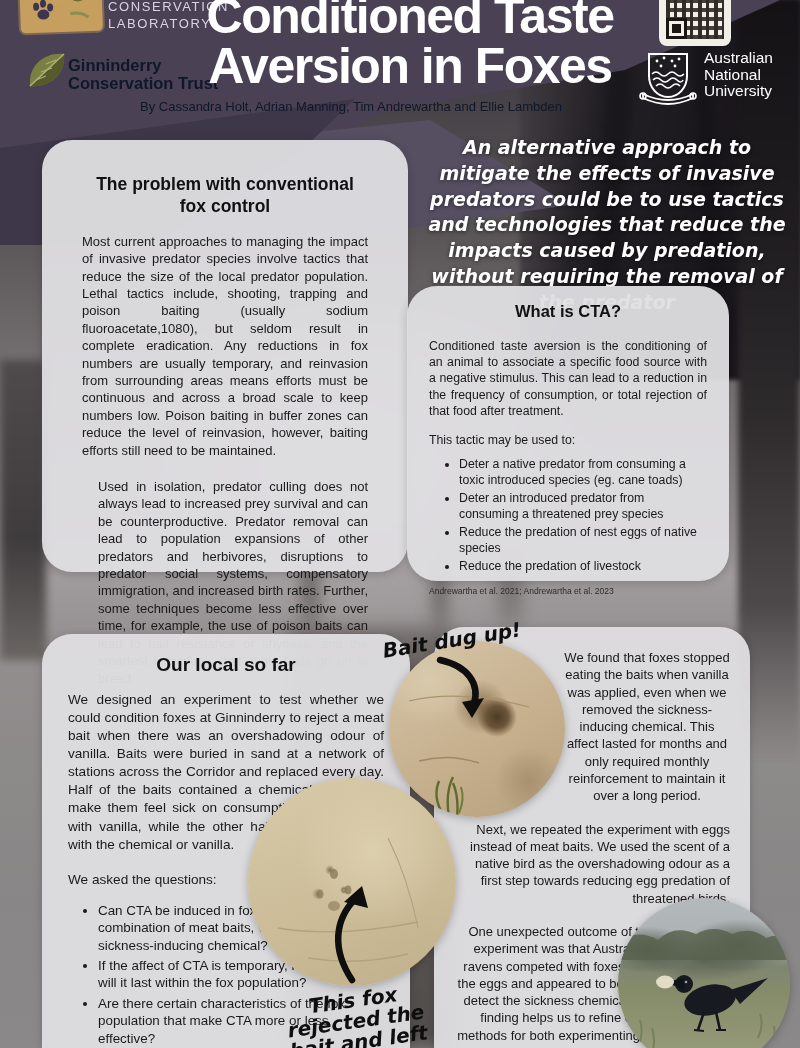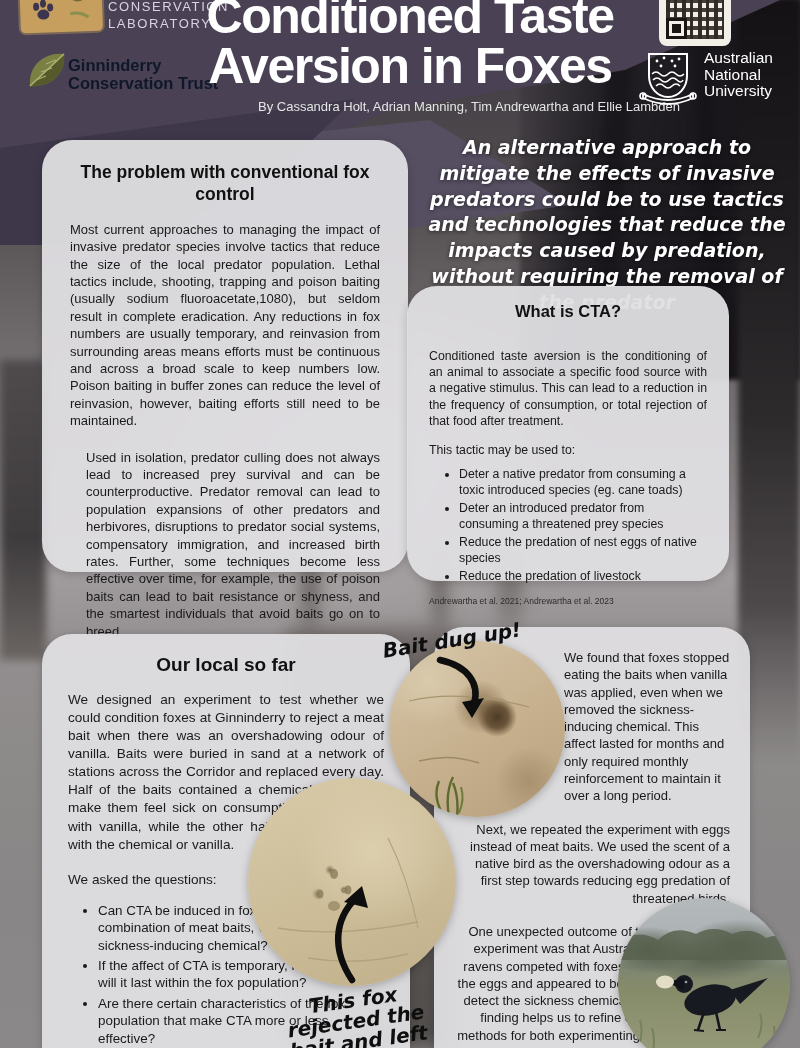--- a/index.html
+++ b/index.html
@@ -45,65 +45,65 @@
 
   
   .conslab-box{position:absolute;left:20px;top:-26px;width:82px;height:58px;background:#c69f5f;
     border-radius:5px;transform:rotate(-2deg);box-shadow:0 0 0 2px rgba(198,159,95,.4);}
   .conslab-text{position:absolute;left:108px;top:-2px;color:#d9d3e2;font-size:13px;
     letter-spacing:1.6px;line-height:17px;font-weight:400;}
   .ginn{position:absolute;left:24px;top:50px;width:44px;height:42px;}
   .ginn-text{position:absolute;left:68px;top:57px;color:#0f172a;font-size:16.5px;font-weight:700;line-height:17.5px;}
   .title{position:absolute;left:160px;top:-9px;width:500px;text-align:center;color:#fff;
     font-size:50px;line-height:50px;font-weight:700;letter-spacing:-1.5px;}
-  .byline{position:absolute;left:140px;top:99px;width:540px;text-align:right;color:#e5e5e5;font-size:13px;}
+  .byline{position:absolute;left:140px;top:99px;width:540px;text-align:left;color:#0f172a;font-size:13px;}
   .qr{position:absolute;left:659px;top:-30px;width:72px;height:76px;background:#f2efe9;border-radius:8px;}
   .qr-pattern{position:absolute;inset:7px;opacity:.92;
     background-image:
       repeating-linear-gradient(0deg,rgba(32,26,22,.9) 0 4px,transparent 4px 9px),
       repeating-linear-gradient(90deg,#241d18 0 4px,transparent 4px 8px,#241d18 8px 11px,transparent 11px 16px);}
   .qr-finder{position:absolute;left:7px;bottom:7px;width:15px;height:15px;border:3px solid #1c1612;background:#f2efe9;}
   .qr-finder::after{content:"";position:absolute;left:3px;top:3px;width:9px;height:9px;background:#1c1612;}
   .anu-crest{position:absolute;left:637px;top:50px;}
   .anu-text{position:absolute;left:704px;top:50px;color:#fff;font-size:15.5px;line-height:16.5px;font-weight:400;}
 
   
   .card{position:absolute;background:rgba(223,222,225,.95);border-radius:30px;color:#1a1a1a;
     box-shadow:0 2px 10px rgba(0,0,0,.18);}
   .card h2{margin:0;text-align:center;font-weight:700;color:#111;}
   .card p{margin:0;}
   .just{text-align:justify;}
-  .card-problem{left:42px;top:140px;width:366px;height:432px;padding:0;box-sizing:border-box;}
+  .card-problem{left:42px;top:140px;width:366px;height:432px;padding:12px;box-sizing:border-box;}
   .card-problem .inner{padding:22px 28px 0 28px;}
   .card-problem h2{font-size:17.5px;line-height:1.25;}
   .card-problem p{font-size:13px;line-height:1.34;margin-top:15px;}
   .card-problem p + p{margin-top:19px;margin-left:16px;}
 
   .quote{position:absolute;left:418px;top:135px;width:378px;text-align:center;color:#fff;
     font-family:"DejaVu Sans",sans-serif;font-style:italic;font-weight:700;
     font-size:19px;line-height:1.36;text-shadow:0 1px 4px rgba(0,0,0,.55);}
 
   .card-cta{left:407px;top:286px;width:322px;height:295px;box-sizing:border-box;padding:16px 22px 1px 22px;}
   .card-cta h2{font-size:16.5px;}
-  .card-cta p{font-size:12.3px;line-height:1.32;margin-top:27px;}
+  .card-cta p{font-size:12.3px;line-height:1.32;margin-top:17px;}
   .card-cta .intro{margin-top:13px;text-align:left;}
   .card-cta ul{margin:9px 0 0 0;padding-left:30px;}
   .card-cta li{font-size:12.3px;line-height:1.3;margin-bottom:2px;}
   .card-cta .cite{font-size:8.5px;color:#2c2c2c;margin-top:11px;}
 
   .card-work{left:42px;top:634px;width:368px;height:414px;box-sizing:border-box;padding:20px 26px 0 26px;border-bottom-left-radius:0;border-bottom-right-radius:0;}
   .card-work h2{font-size:19px;}
   .card-work p{font-size:13.6px;line-height:1.33;margin-top:15px;}
   .card-work .intro{margin-top:17px;text-align:left;}
   .card-work ul{margin:13px 0 0 0;padding-left:30px;width:262px;}
   .card-work li{font-size:13.4px;line-height:1.3;margin-bottom:3px;}
 
   .card-findings{left:434px;top:627px;width:316px;height:421px;box-sizing:border-box;padding:22px 20px 0 20px;border-bottom-left-radius:0;border-bottom-right-radius:0;}
   .card-findings p{font-size:13px;line-height:1.33;}
-  .card-findings .p1{margin-left:110px;text-align:left;}
+  .card-findings .p1{margin-left:110px;text-align:center;}
   .card-findings .p2{margin-top:16px;margin-left:4px;text-align:right;}
   .card-findings .p3{margin-top:16px;width:216px;text-align:center;}
 
   
   .circle{position:absolute;border-radius:50%;overflow:hidden;box-shadow:0 2px 8px rgba(0,0,0,.25);}
   .circle-bait{left:389px;top:641px;width:176px;height:176px;
     background:
       radial-gradient(circle 20px at 108px 76px,#4d3c27 0%,#6b5539 55%,rgba(140,116,86,0) 100%),
       radial-gradient(circle 34px at 92px 66px,#8a7252 0%,rgba(160,135,102,0) 80%),
       radial-gradient(circle 50px at 40px 40px,#d9caad 0%,rgba(205,185,155,0) 90%),

